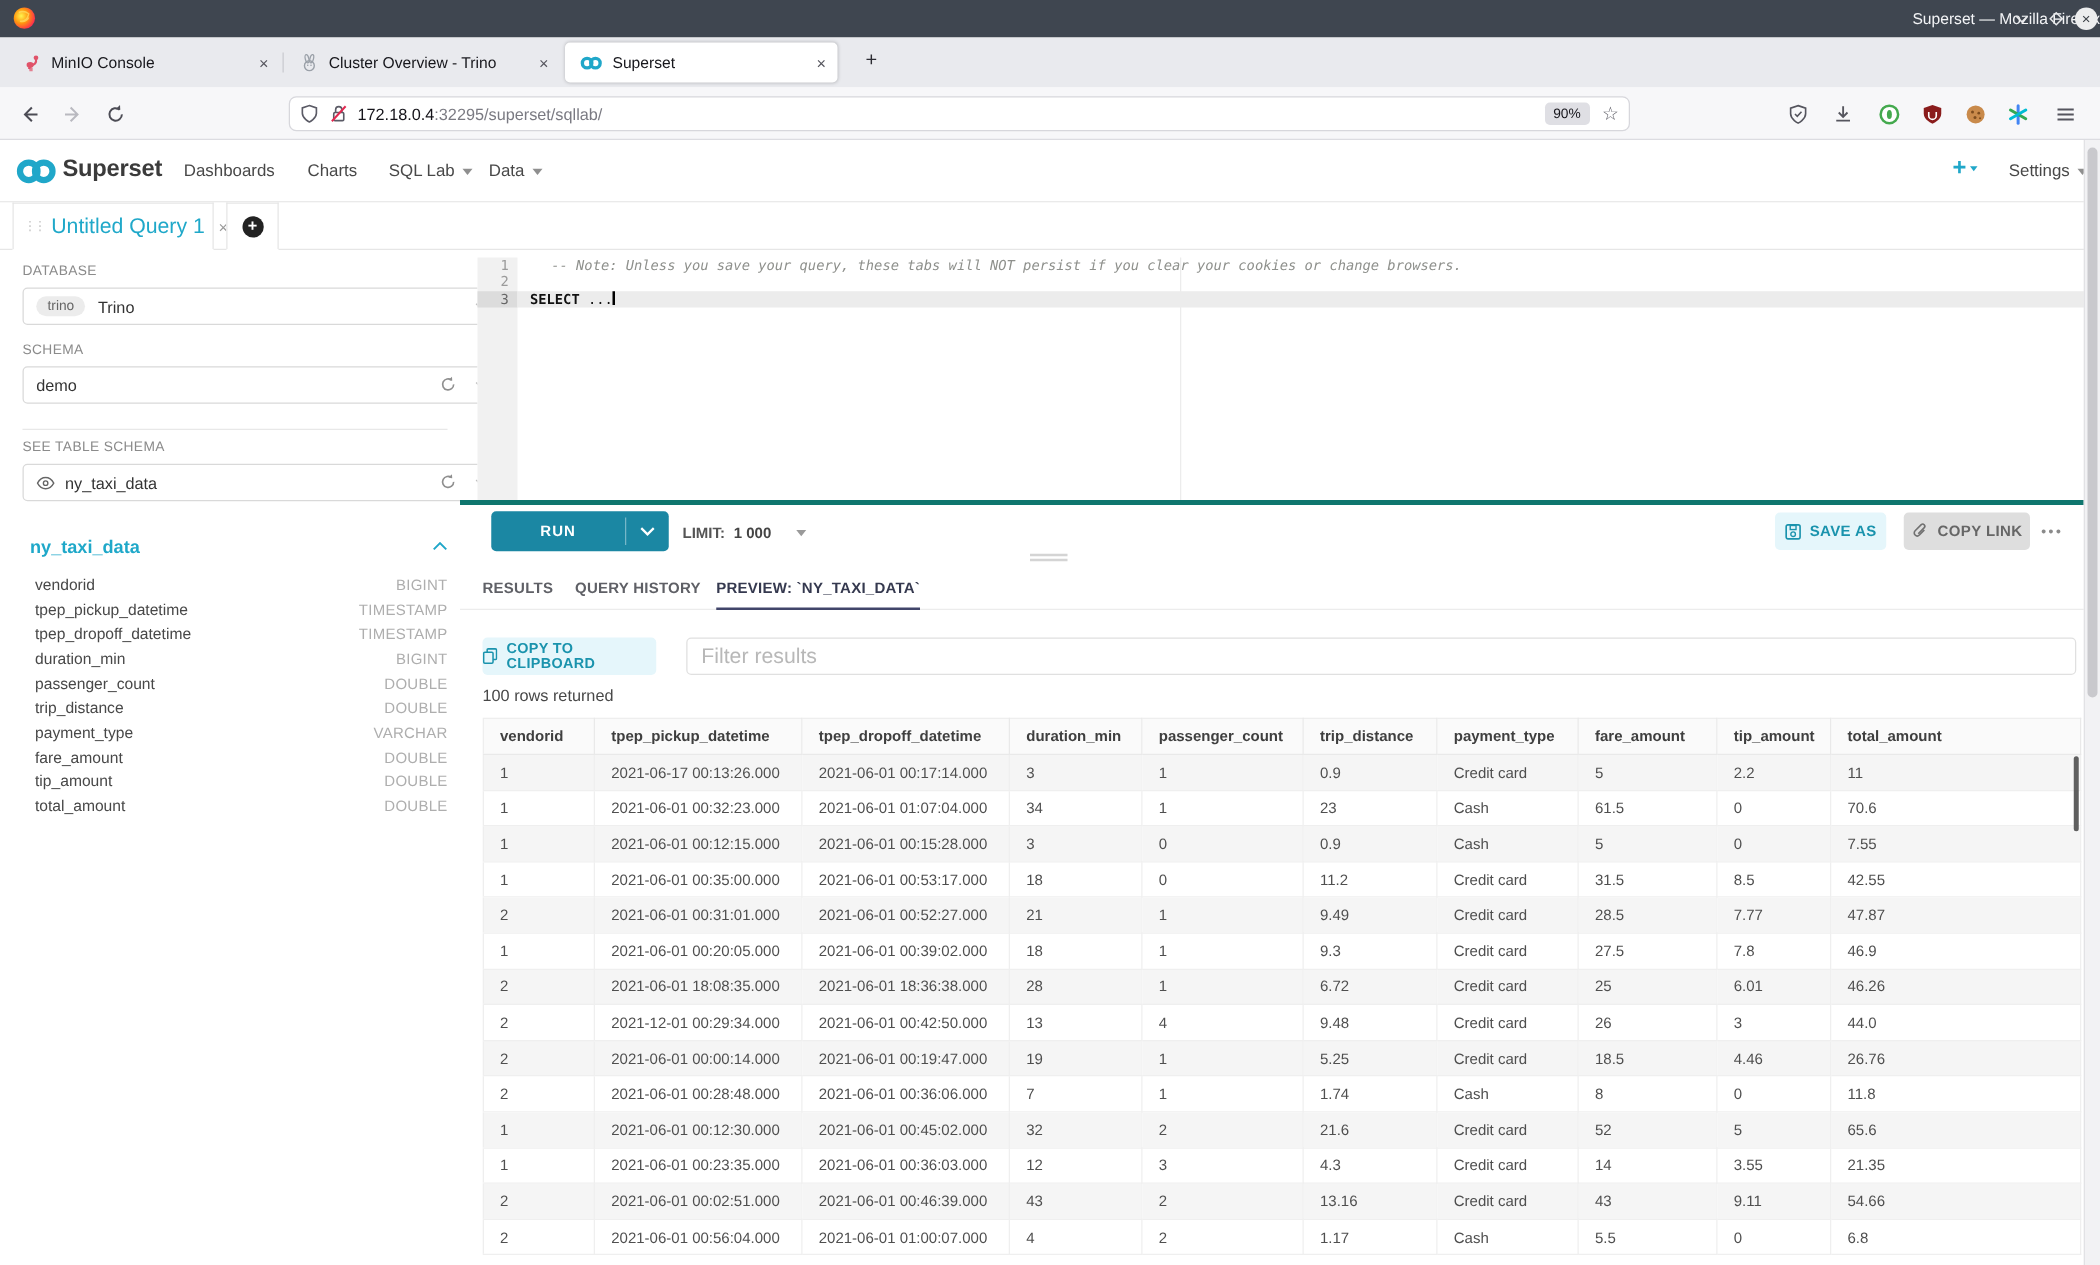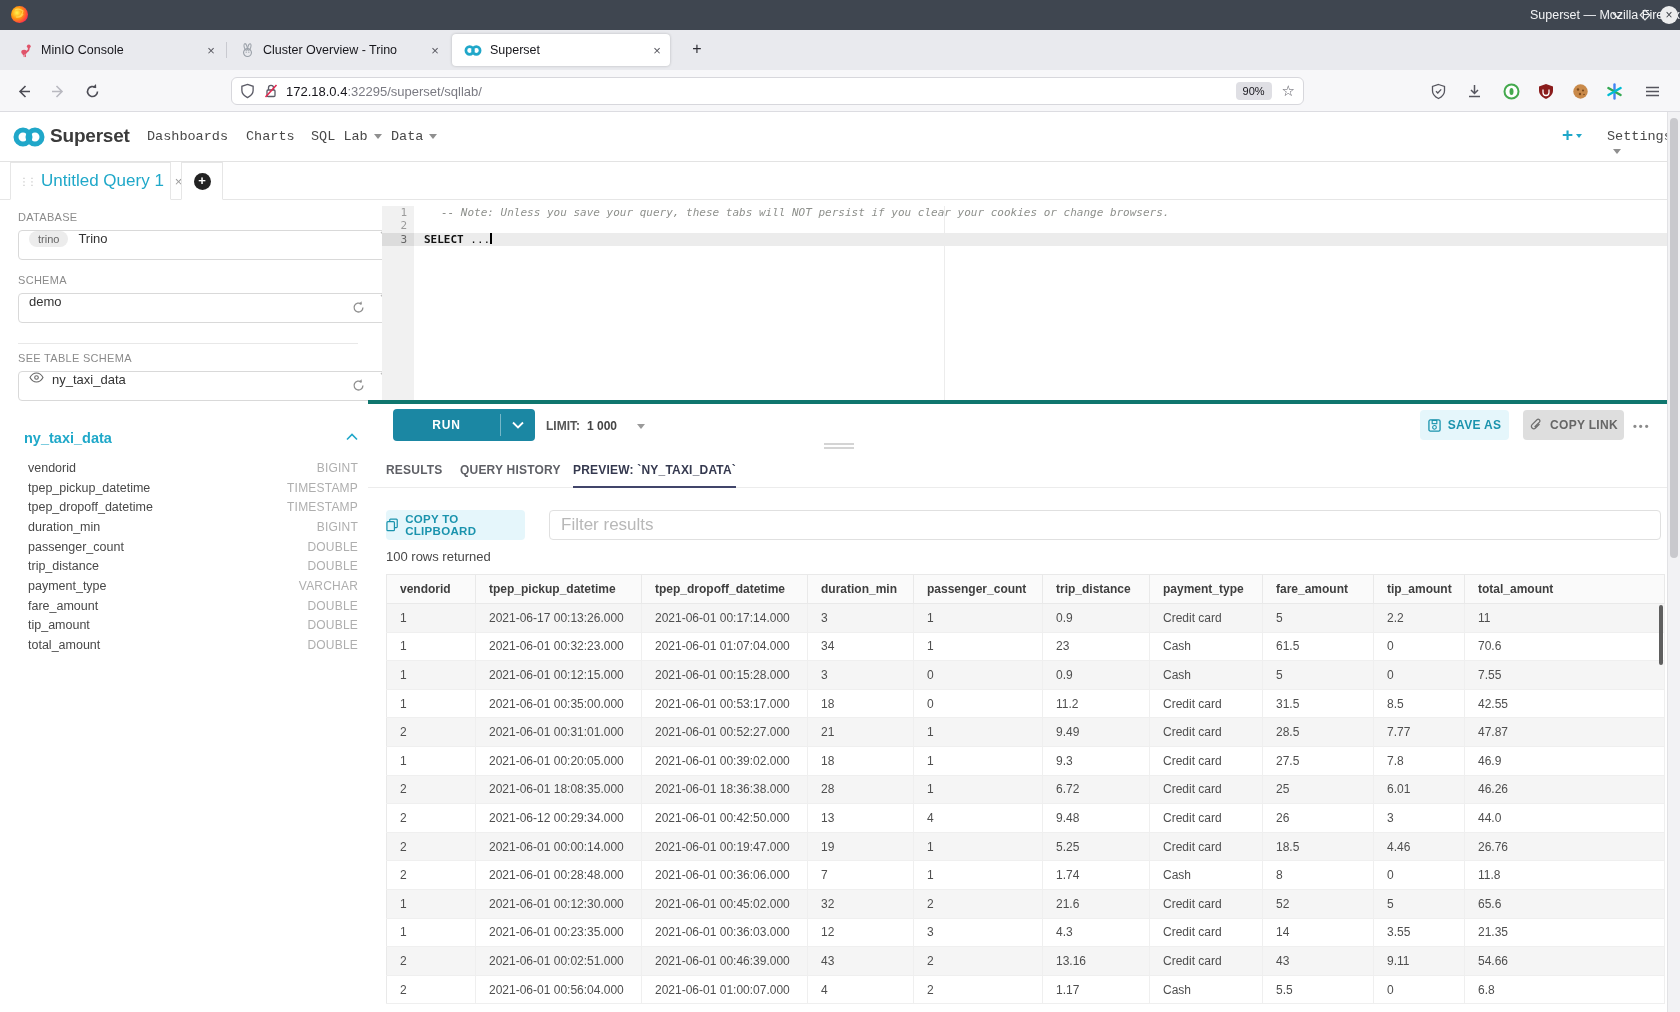--- a/index.html
+++ b/index.html
@@ -40,21 +40,21 @@
   .zoom-badge { background:#dfdfe4; border-radius:4px; font-size:11px; color:#15141a;
     padding:3px 7px; margin-right:10px; }
   .star { color:#55555e; font-size:15px; }
   .ticon { position:absolute; top:13px; width:17px; height:17px; }
 
   
   .snav { position:absolute; left:0; top:112px; width:1680px; height:50px; background:#fff;
     border-bottom:1px solid #e3e3e3; }
   .brand-text { position:absolute; left:50px; top:13px; font-size:19px; font-weight:700;
     color:#3b3b3b; letter-spacing:-0.2px; }
-  .snav-item { position:absolute; top:17px; font-size:13.5px; color:#484848;font-family:Liberation Mono, monospace; }
+  .snav-item { position:absolute; top:17px; font-size:13.5px; color:#484848; }
   .caret { display:inline-block; width:0; height:0; border-left:4px solid transparent;
     border-right:4px solid transparent; border-top:5px solid #8f8f8f; margin-left:6px;
     vertical-align:middle; }
   .snav-plus { position:absolute; left:1562px; top:12px; color:#20a7c9; font-size:19px; font-weight:700; }
   .snav-plus .caret { border-top-color:#20a7c9; border-left-width:3.5px; border-right-width:3.5px;
     border-top-width:4.5px; margin-left:3px; }
 
   
   .qtabs { position:absolute; left:0; top:162px; width:1680px; height:38px; background:#fff;
     border-bottom:1px solid #e6e6e6; }
@@ -68,21 +68,21 @@
   .qtab-add { position:absolute; left:181px; top:0; width:42px; height:38px; background:#fff;
     border:1px solid #e6e6e6; border-bottom:1px solid #fff; display:flex; align-items:center;
     justify-content:center; }
   .qtab-add .plus-circle { width:17px; height:17px; border-radius:50%; background:#222;
     color:#fff; font-size:13px; line-height:16px; text-align:center; font-weight:700; }
 
   
   .sidebar { position:absolute; left:0; top:200px; width:368px; height:812px; background:#fff; }
   .sb-label { position:absolute; left:18px; font-size:11px; color:#8b8b8b; letter-spacing:.3px; }
   .sb-select { position:absolute; left:18px; width:384px; height:30px; border:1px solid #d9d9d9;
-    border-radius:4px; background:#fff; display:flex; align-items:flex-start; padding:0 10px; }
+    border-radius:4px; background:#fff; display:flex; align-items:center; padding:0 10px; }
   .sb-select .chev { margin-left:auto; }
   .pill { background:#ececec; border-radius:10px; font-size:11px; color:#666; padding:2px 9px;
     margin-right:10px; }
   .sb-val { font-size:13px; color:#333; }
   .sb-refresh { position:absolute; left:351px; width:16px; height:16px; color:#8f8f8f; }
   .sb-divider { position:absolute; left:18px; top:143px; width:340px; height:1px; background:#e8e8e8; }
   .schema-head { position:absolute; left:24px; top:229px; width:334px; }
   .schema-head .tname { color:#1fa8c9; font-size:14.5px; font-weight:600; }
   .schema-cols { position:absolute; left:28px; top:258px; width:330px; }
   .schema-col { height:19.7px; display:flex; align-items:center; }
@@ -614,21 +614,21 @@
             <td>28</td>
             <td>1</td>
             <td>6.72</td>
             <td>Credit card</td>
             <td>25</td>
             <td>6.01</td>
             <td>46.26</td>
           </tr>
           <tr>
             <td>2</td>
-            <td>2021-06-12 00:29:34.000</td>
+            <td>2021-12-01 00:29:34.000</td>
             <td>2021-06-01 00:42:50.000</td>
             <td>13</td>
             <td>4</td>
             <td>9.48</td>
             <td>Credit card</td>
             <td>26</td>
             <td>3</td>
             <td>44.0</td>
           </tr>
           <tr>

